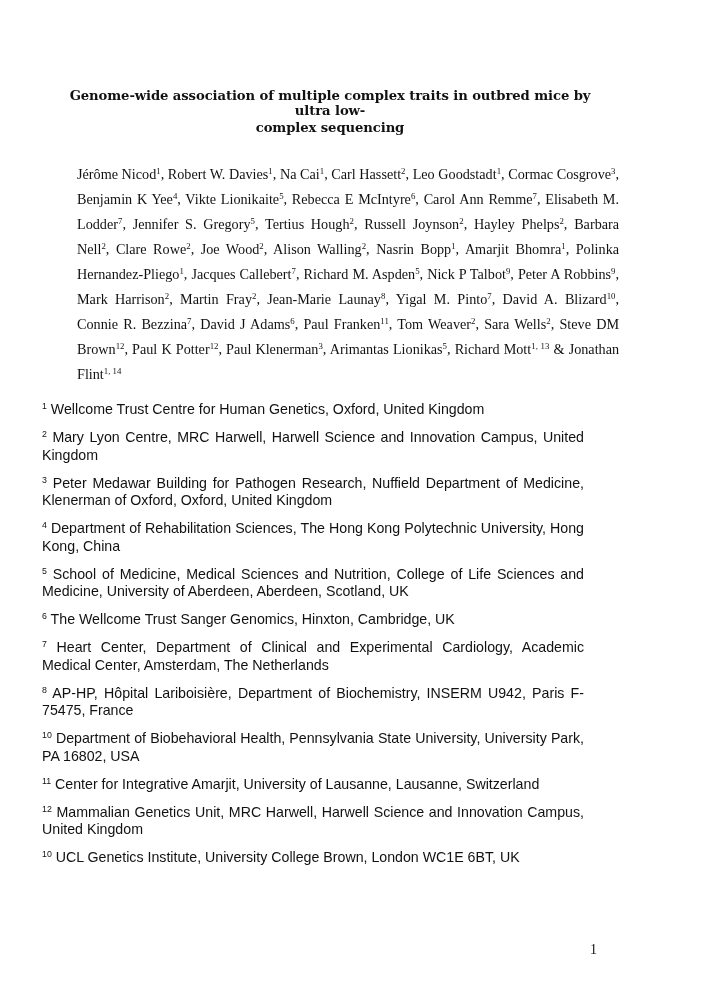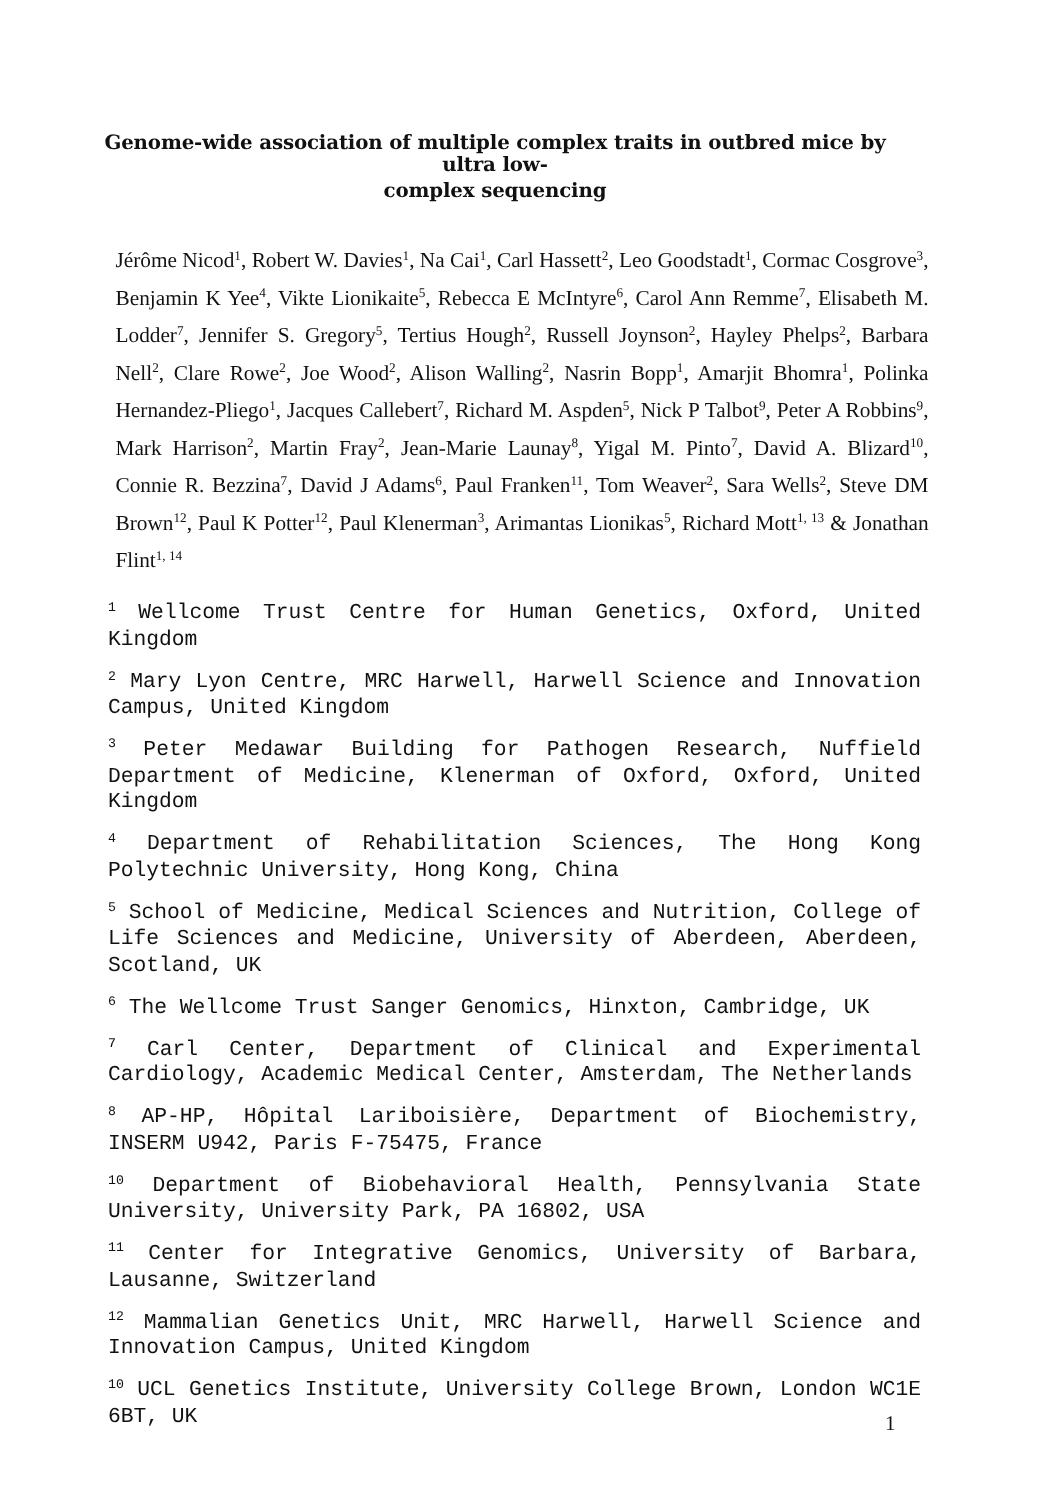--- a/index.html
+++ b/index.html
@@ -6,42 +6,42 @@
   body { width: 707px; height: 1000px; position: relative; overflow: hidden;
          font-family: "DejaVu Serif", "Liberation Serif", serif; color: #111; }
   .title { position: absolute; left: 56px; width: 548px; text-align: center;
            font-weight: bold; font-size: 13.2px; letter-spacing: -0.1px; }
   .title.l1 { top: 88px; }
   .title.l2 { top: 120px; }
   .authors { position: absolute; left: 58px; top: 162px; width: 542px;
              font-size: 13.2px; line-height: 25px; text-align: justify;
              font-family: "Liberation Serif", serif; font-size: 14.2px; margin-left: 19px; }
   .authors sup, .aff sup { font-size: 0.62em; vertical-align: 0.55em; line-height: 0; }
-  .affs { position: absolute; left: 72px; top: 401px; width: 542px;
-          font-family: Liberation Mono, monospace; font-size: 14.2px; }
+  .affs { position: absolute; left: 42px; top: 401px; width: 542px;
+          font-family: Liberation Sans, sans-serif; font-size: 14.2px; }
   .aff { text-align: justify; line-height: 17.5px; margin: 0 0 10.5px 0; }
   .page-num { position: absolute; left: 590px; top: 942px; font-size: 14px;
               font-family: "Liberation Serif", serif; }
 </style>
 </head>
 <body>
 
 <div class="title l1">Genome-wide association of multiple complex traits in outbred mice by ultra low-</div>
 <div class="title l2">complex sequencing</div>
 
 <div class="authors" id="authors"><span><span>Jérôme Nicod</span><sup>1</sup></span>, <span><span>Robert W. Davies</span><sup>1</sup></span>, <span><span>Na Cai</span><sup>1</sup></span>, <span><span>Carl Hassett</span><sup>2</sup></span>, <span><span>Leo Goodstadt</span><sup>1</sup></span>, <span><span>Cormac Cosgrove</span><sup>3</sup></span>, <span><span>Benjamin K Yee</span><sup>4</sup></span>, <span><span>Vikte Lionikaite</span><sup>5</sup></span>, <span><span>Rebecca E McIntyre</span><sup>6</sup></span>, <span><span>Carol Ann Remme</span><sup>7</sup></span>, <span><span>Elisabeth M. Lodder</span><sup>7</sup></span>, <span><span>Jennifer S. Gregory</span><sup>5</sup></span>, <span><span>Tertius Hough</span><sup>2</sup></span>, <span><span>Russell Joynson</span><sup>2</sup></span>, <span><span>Hayley Phelps</span><sup>2</sup></span>, <span><span>Barbara Nell</span><sup>2</sup></span>, <span><span>Clare Rowe</span><sup>2</sup></span>, <span><span>Joe Wood</span><sup>2</sup></span>, <span><span>Alison Walling</span><sup>2</sup></span>, <span><span>Nasrin Bopp</span><sup>1</sup></span>, <span><span>Amarjit Bhomra</span><sup>1</sup></span>, <span><span>Polinka Hernandez-Pliego</span><sup>1</sup></span>, <span><span>Jacques Callebert</span><sup>7</sup></span>, <span><span>Richard M. Aspden</span><sup>5</sup></span>, <span><span>Nick P Talbot</span><sup>9</sup></span>, <span><span>Peter A Robbins</span><sup>9</sup></span>, <span><span>Mark Harrison</span><sup>2</sup></span>, <span><span>Martin Fray</span><sup>2</sup></span>, <span><span>Jean-Marie Launay</span><sup>8</sup></span>, <span><span>Yigal M. Pinto</span><sup>7</sup></span>, <span><span>David A. Blizard</span><sup>10</sup></span>, <span><span>Connie R. Bezzina</span><sup>7</sup></span>, <span><span>David J Adams</span><sup>6</sup></span>, <span><span>Paul Franken</span><sup>11</sup></span>, <span><span>Tom Weaver</span><sup>2</sup></span>, <span><span>Sara Wells</span><sup>2</sup></span>, <span><span>Steve DM Brown</span><sup>12</sup></span>, <span><span>Paul K Potter</span><sup>12</sup></span>, <span><span>Paul Klenerman</span><sup>3</sup></span>, <span><span>Arimantas Lionikas</span><sup>5</sup></span>, <span><span>Richard Mott</span><sup>1, 13</sup></span> &amp; <span><span>Jonathan Flint</span><sup>1, 14</sup></span></div>
 
 <div class="affs" id="affs">
     <div class="aff"><sup>1</sup><span> Wellcome Trust Centre for Human Genetics, Oxford, United Kingdom</span></div>
     <div class="aff"><sup>2</sup><span> Mary Lyon Centre, MRC Harwell, Harwell Science and Innovation Campus, United Kingdom</span></div>
     <div class="aff"><sup>3</sup><span> Peter Medawar Building for Pathogen Research, Nuffield Department of Medicine, Klenerman of Oxford, Oxford, United Kingdom</span></div>
     <div class="aff"><sup>4</sup><span> Department of Rehabilitation Sciences, The Hong Kong Polytechnic University, Hong Kong, China</span></div>
     <div class="aff"><sup>5</sup><span> School of Medicine, Medical Sciences and Nutrition, College of Life Sciences and Medicine, University of Aberdeen, Aberdeen, Scotland, UK</span></div>
     <div class="aff"><sup>6</sup><span> The Wellcome Trust Sanger Genomics, Hinxton, Cambridge, UK</span></div>
-    <div class="aff"><sup>7</sup><span> Carl Center, Department of Clinical and Experimental Cardiology, Academic Medical Center, Amsterdam, The Netherlands</span></div>
+    <div class="aff"><sup>7</sup><span> Heart Center, Department of Clinical and Experimental Cardiology, Academic Medical Center, Amsterdam, The Netherlands</span></div>
     <div class="aff"><sup>8</sup><span> AP-HP, Hôpital Lariboisière, Department of Biochemistry, INSERM U942, Paris F-75475, France</span></div>
     <div class="aff"><sup>10</sup><span> Department of Biobehavioral Health, Pennsylvania State University, University Park, PA 16802, USA</span></div>
-    <div class="aff"><sup>11</sup><span> Center for Integrative Genomics, University of Barbara, Lausanne, Switzerland</span></div>
+    <div class="aff"><sup>11</sup><span> Center for Integrative Amarjit, University of Lausanne, Lausanne, Switzerland</span></div>
     <div class="aff"><sup>12</sup><span> Mammalian Genetics Unit, MRC Harwell, Harwell Science and Innovation Campus, United Kingdom</span></div>
     <div class="aff"><sup>10</sup><span> UCL Genetics Institute, University College Brown, London WC1E 6BT, UK</span></div>
   </div>
 
 <div class="page-num">1</div>
 
 </body></html>

